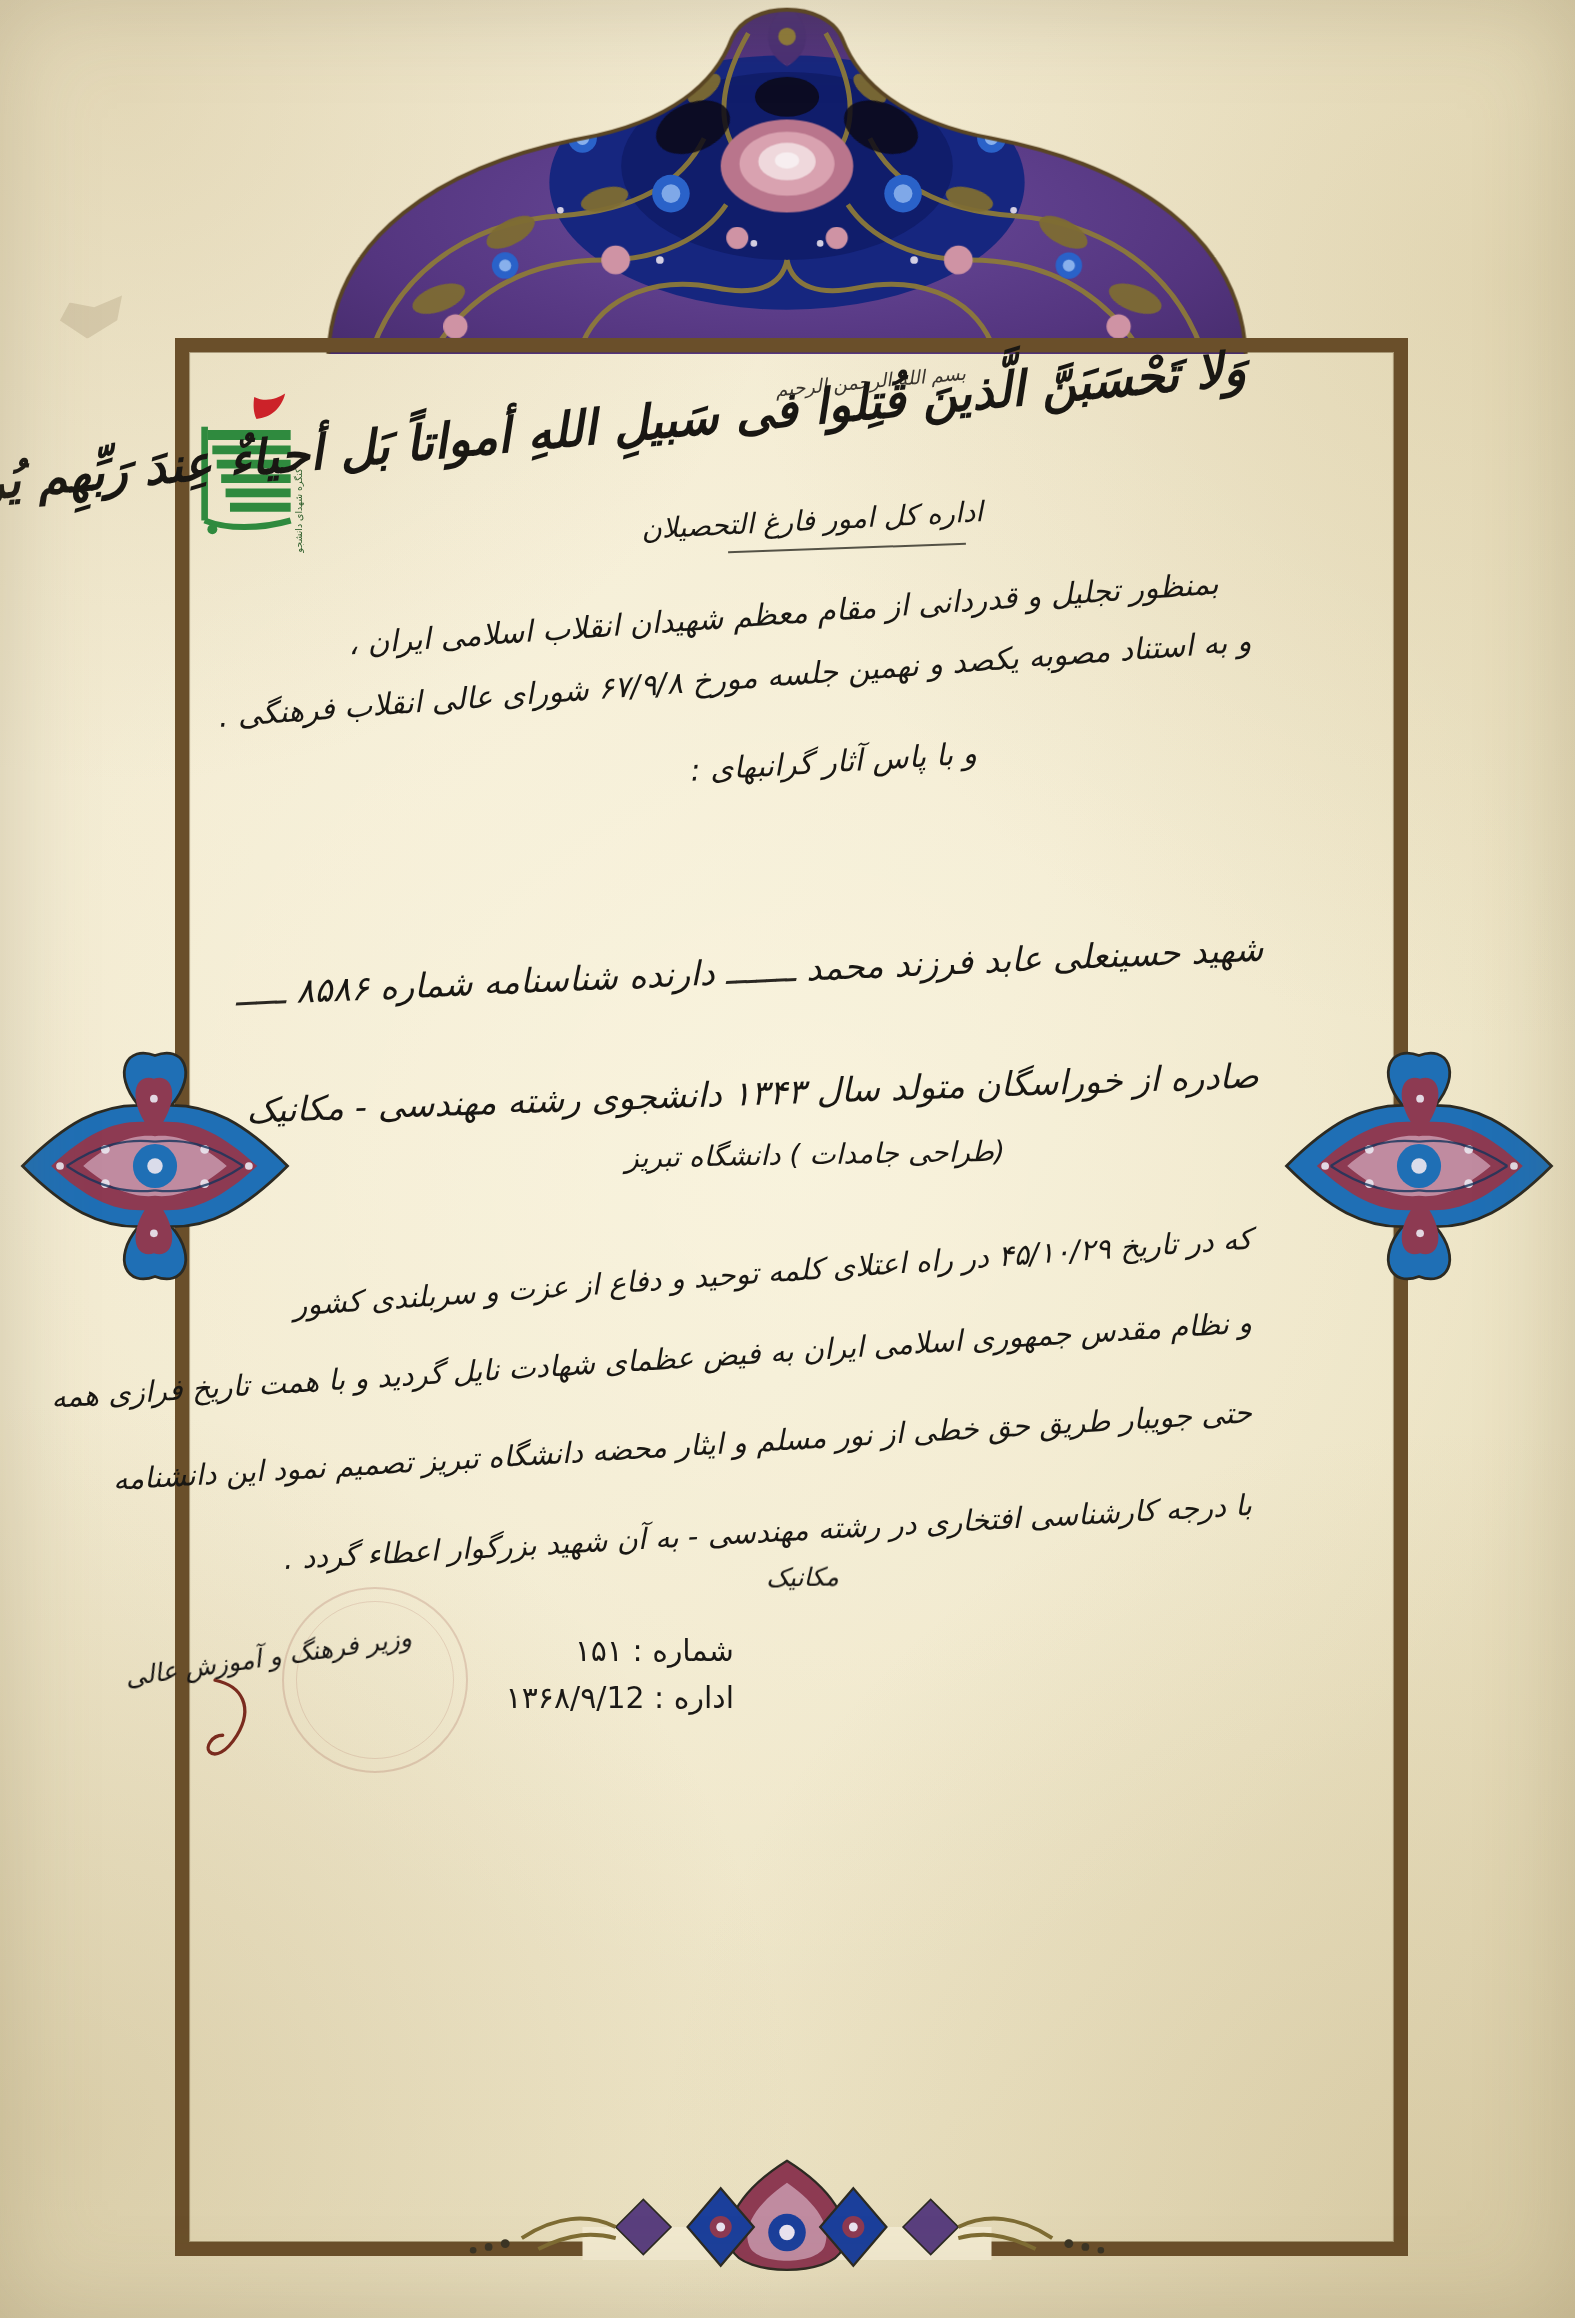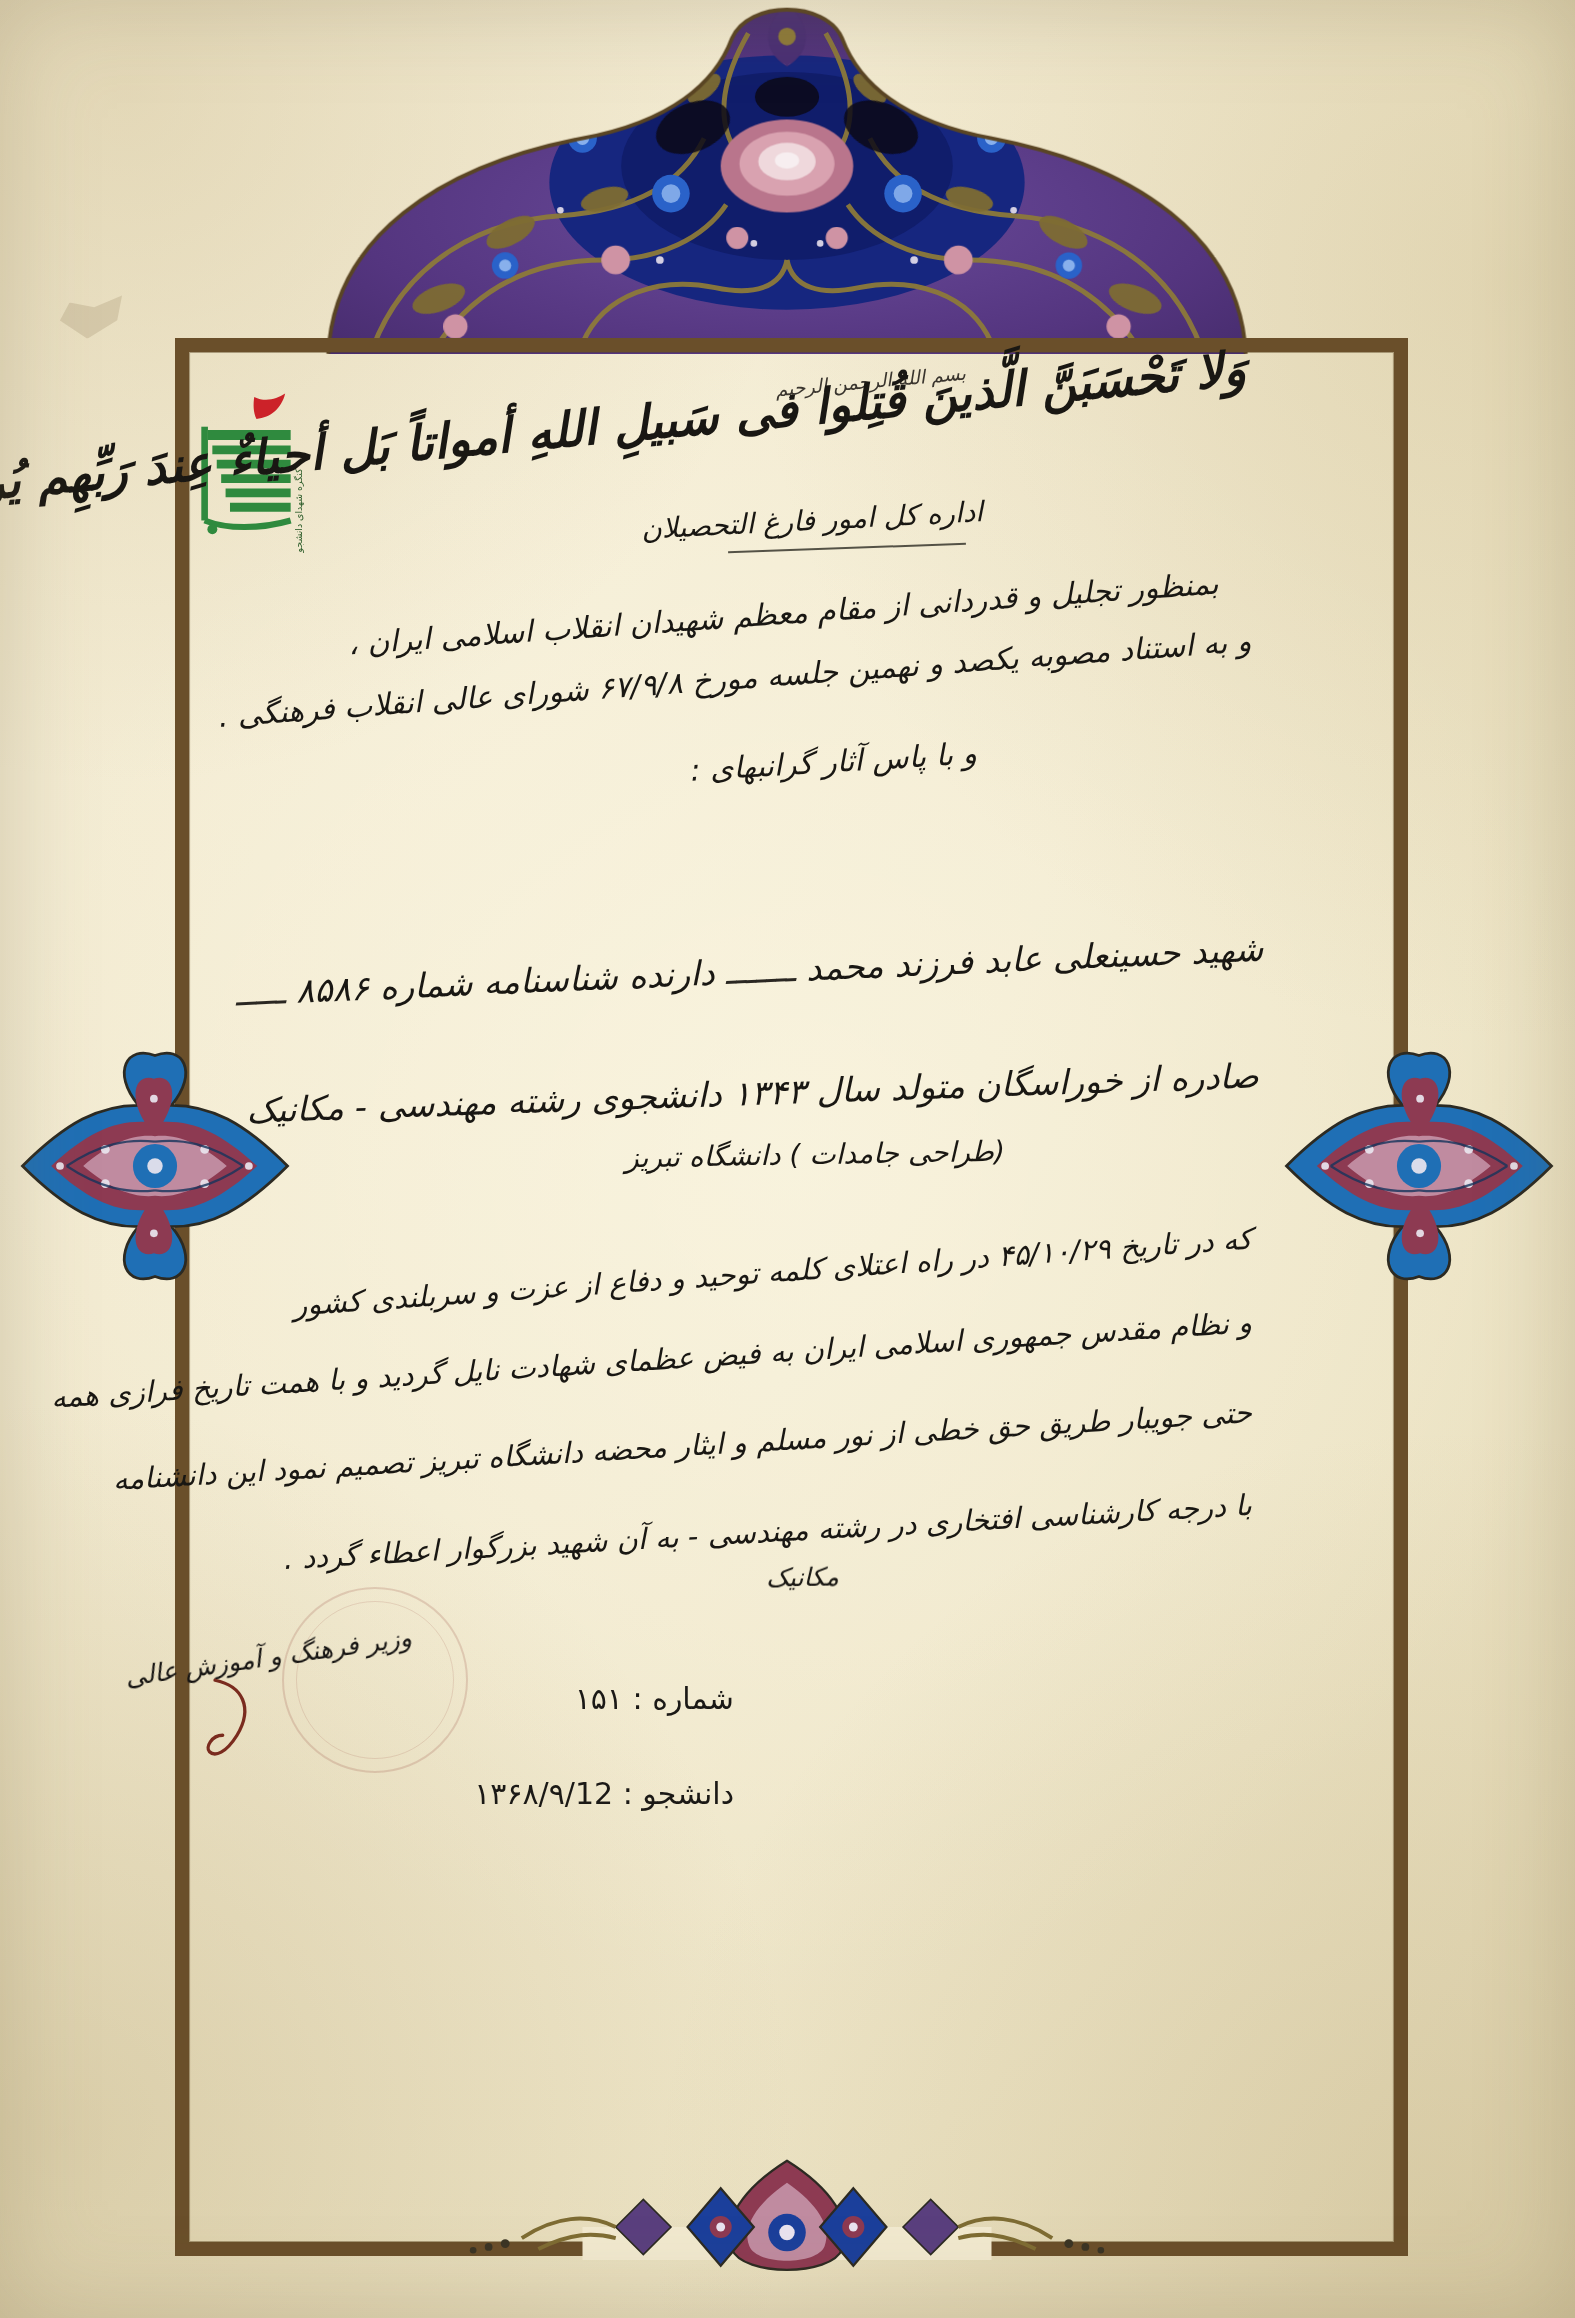--- a/index.html
+++ b/index.html
@@ -200,21 +200,21 @@
 
   .meta {
     position: absolute;
     top: 1274px;
     right: 652px;
     font-size: 30px;
     text-align: right;
     line-height: 1.55;
     color: #1b1916;
   }
-  .meta div { white-space: nowrap; margin-top: 48px; }
+  .meta div { white-space: nowrap; }
   .sig-text {
     position: absolute;
     top: 1288px;
     right: 973px;
     font-size: 25.4px;
     transform: rotate(-8deg);
     color: #161412;
     white-space: nowrap;
   }
   .stamp {
@@ -528,21 +528,21 @@
     <div class="line body-3 script">حتی جویبار طریق حق خطی از نور مسلم و ایثار محضه دانشگاه تبریز تصمیم نمود این دانشنامه</div>
     <div class="line body-4 script">با درجه کارشناسی افتخاری در رشته مهندسی - به آن شهید بزرگوار اعطاء گردد .</div>
     <div class="line body-5 script">مکانیک</div>
 
     <div class="meta">
       <div>
         <span>شماره :</span>
         <span>۱۵۱</span>
       </div>
       <div>
-        <span>دانشجو :</span>
+        <span>اداره :</span>
         <span>۱۳۶۸/۹/12</span>
       </div>
     </div>
 
     <div class="stamp"></div>
     <div class="sig-text script">وزیر فرهنگ و آموزش عالی</div>
     <svg class="sig-stroke" viewBox="0 0 160 190">
       <path d="M40,20 C90,30 110,70 80,120 C60,152 40,160 30,150 C22,142 34,120 54,120" fill="none" stroke="#7a2b1e" stroke-width="6" stroke-linecap="round"></path>
     </svg>
   </div>

